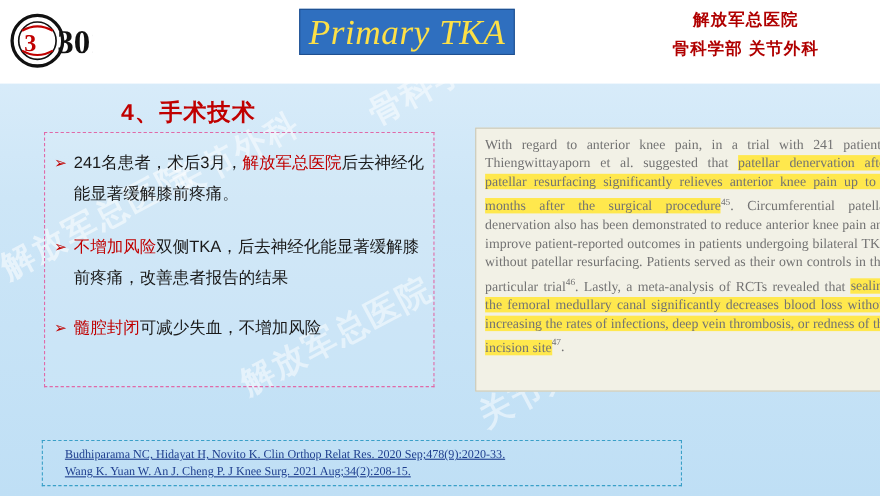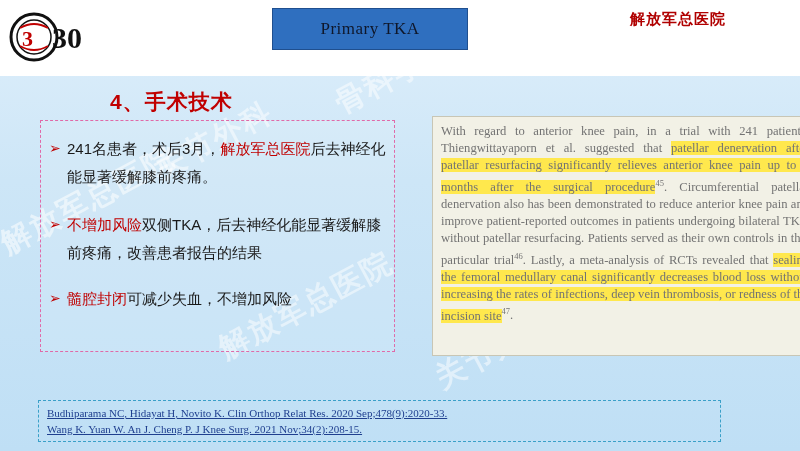--- a/index.html
+++ b/index.html
@@ -44,24 +44,25 @@
     top: 8px;
     width: 194px;
     height: 40px;
     background: #2f6fbf;
     border: 1px solid #1f4f8f;
     display: flex;
     align-items: center;
     justify-content: center;
   }
   .title-box .title-text {
-    color: #0f172a;
-    font-size: 17px;
+    color: #fde047;
+    font-size: 32px;
     font-family: "Liberation Serif", serif;
     letter-spacing: 0.5px;
+    font-style: italic;
   }
   .hospital {
     position: absolute;
     right: 22px;
     top: 6px;
     width: 200px;
     text-align: center;
     color: #b00000;
     font-size: 15px;
     font-weight: bold;
@@ -129,25 +130,25 @@
     color: #737373;
     text-align: justify;
   }
   .hl { background: #ffe84d; }
   .sup { font-size: 8.5px; vertical-align: super; }
   
   .ref-box {
     position: absolute;
     left: 38px;
     top: 400px;
-    width: 683px;
+    width: 582px;
     height: 42px;
     border: 1px dashed #3aa0c8;
     box-sizing: border-box;
-    padding: 4px 8px;
+    padding: 4px 20px;
   }
   .ref-line {
     font-size: 11px;
     line-height: 16px;
     color: #1f3f8f;
     text-decoration: underline;
     font-family: "Liberation Serif", serif;
     white-space: nowrap;
   }
   .ref-line.second { text-decoration: underline; }
@@ -191,20 +192,21 @@
         <path d="M12 42 Q26 50 40 42" fill="none" stroke="#c00000" stroke-width="2"></path>
         <text x="44" y="44" font-family="Liberation Serif, serif" font-size="30" font-weight="bold" fill="#111">301</text>
         <text x="14" y="42" font-family="Liberation Serif, serif" font-size="22" font-weight="bold" fill="#c00000">3</text>
       </svg>
     </div>
     <div class="title-box">
       <span class="title-text">Primary TKA</span>
     </div>
     <div class="hospital">
       <div>解放军总医院</div>
+      <div>骨科学部  关节外科</div>
     </div>
   </div>
 
   <div class="section-heading">4、手术技术</div>
 
   <div class="left-box">
     <div class="bullet-row b1">
       <div class="bullet-mark">➢</div>
       <div class="bullet-text">
         <span>241名患者，术后3月，</span><span class="red">解放军总医院</span><span>后去神经化能显著缓解膝前疼痛。</span>
@@ -223,16 +225,16 @@
       </div>
     </div>
   </div>
 
   <div class="right-box">
     <span>With regard to anterior knee pain, in a trial with 241 patients, Thiengwittayaporn et al. suggested that </span><span class="hl">patellar denervation after patellar resurfacing significantly relieves anterior knee pain up to 3 months after the surgical procedure</span><span class="sup">45</span><span>. Circumferential patellar denervation also has been demonstrated to reduce anterior knee pain and improve patient-reported outcomes in patients undergoing bilateral TKA without patellar resurfacing. Patients served as their own controls in this particular trial</span><span class="sup">46</span><span>. Lastly, a meta-analysis of RCTs revealed that </span><span class="hl">sealing the femoral medullary canal significantly decreases blood loss without increasing the rates of infections, deep vein thrombosis, or redness of the incision site</span><span class="sup">47</span><span>.</span>
   </div>
 
   <div class="ref-box">
     <div class="ref-line">Budhiparama NC, Hidayat H, Novito K. Clin Orthop Relat Res. 2020 Sep;478(9):2020-33.</div>
-    <div class="ref-line second">Wang K. Yuan W. An J. Cheng P. J Knee Surg. 2021 Nov;34(2):208-15.</div>
+    <div class="ref-line second">Wang K. Yuan W. An J. Cheng P. J Knee Surg. 2021 Aug;34(2):208-15.</div>
   </div>
 
 </div>
 
 </body></html>

